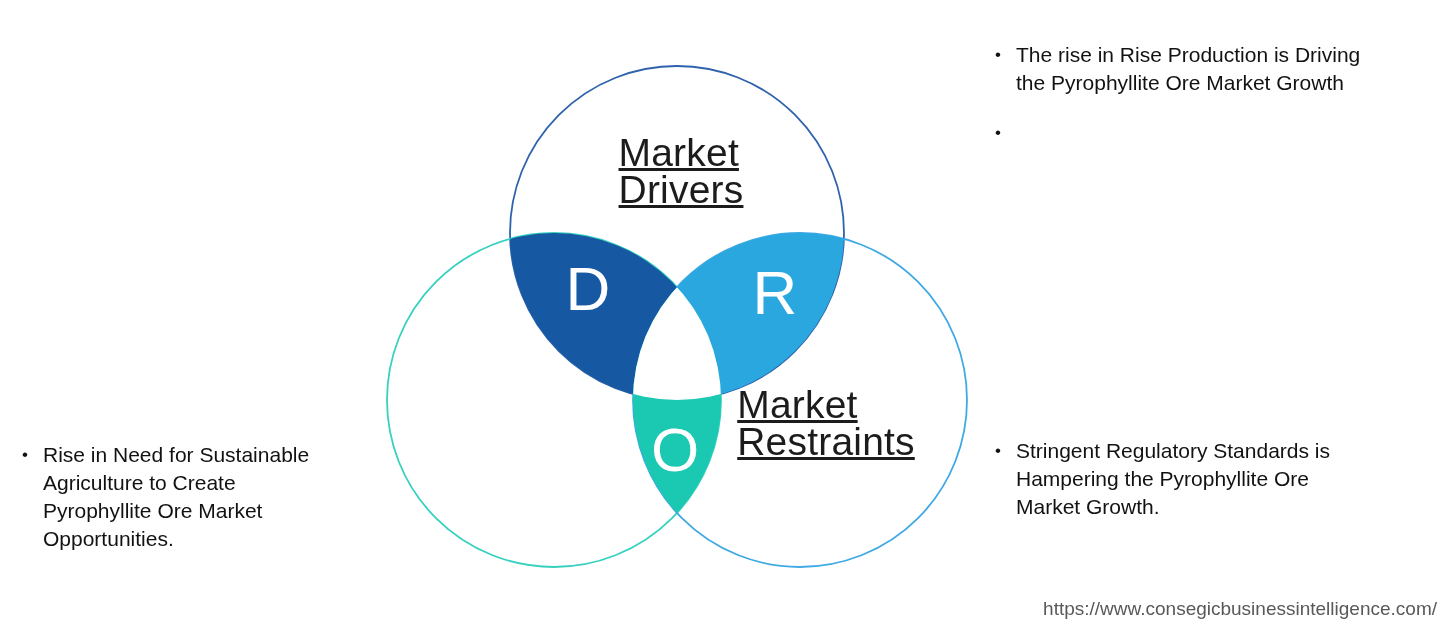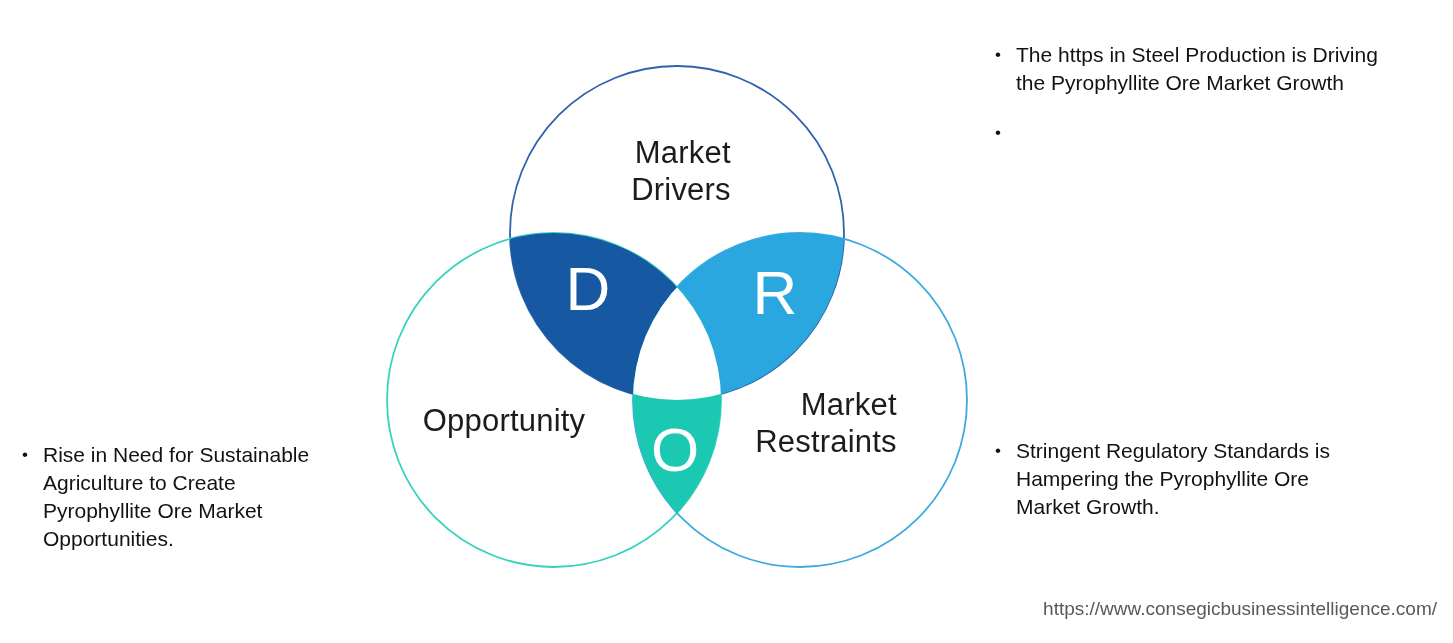--- a/index.html
+++ b/index.html
@@ -18,26 +18,27 @@
   .venn {
     position: absolute;
     left: 0;
     top: 0;
     width: 1453px;
     height: 643px;
   }
   .circle-label {
     position: absolute;
     transform: translateX(-50%);
-    font-size: 31px;
+    font-size: 39px;
     line-height: 37px;
     color: #1c1c1c;
-    text-align: right;
+    text-align: left;
     white-space: pre;
     letter-spacing: 0.2px;
+    text-decoration: underline;
   }
   .region-letter {
     position: absolute;
     transform: translate(-50%, -50%);
     font-size: 62px;
     line-height: 1;
     color: #ffffff;
     white-space: pre;
   }
   .notes {
@@ -105,32 +106,31 @@
 
     <g clip-path="url(#clipTop)">
       <g clip-path="url(#clipLeft)">
         <circle cx="800" cy="400" r="167" fill="#FFFFFF"></circle>
       </g>
     </g>
   </svg>
 
   <div class="circle-label" style="left:681px; top:134px;">Market
 Drivers</div>
-  <div class="circle-label" style="left:504px; top:402px;">Opportunity</div>
   <div class="circle-label" style="left:826px; top:386px;">Market
 Restraints</div>
 
   <div class="region-letter" style="left:588px; top:289px;">D</div>
   <div class="region-letter" style="left:775px; top:293px;">R</div>
   <div class="region-letter" style="left:675px; top:450px;">O</div>
 
   <div class="notes" style="left:995px; top:41px;">
     <div class="note-item">
       <span class="note-dot">•</span>
-      <span class="note-text">The https in Steel Production is Driving
+      <span class="note-text">The rise in Rise Production is Driving
 the Pyrophyllite Ore Market Growth</span>
     </div>
     <div class="note-item">
       <span class="note-dot">•</span>
     </div>
   </div>
 
   <div class="notes" style="left:22px; top:441px;">
     <div class="note-item">
       <span class="note-dot">•</span>

